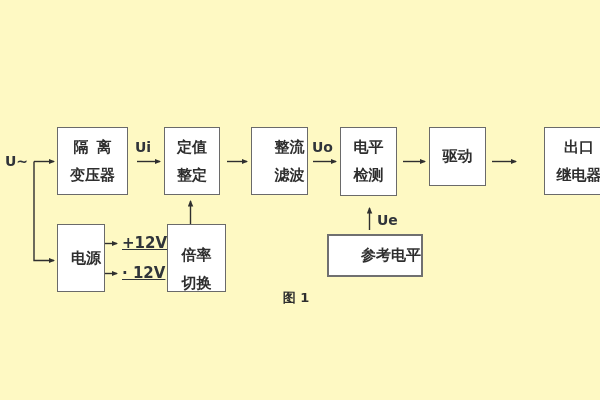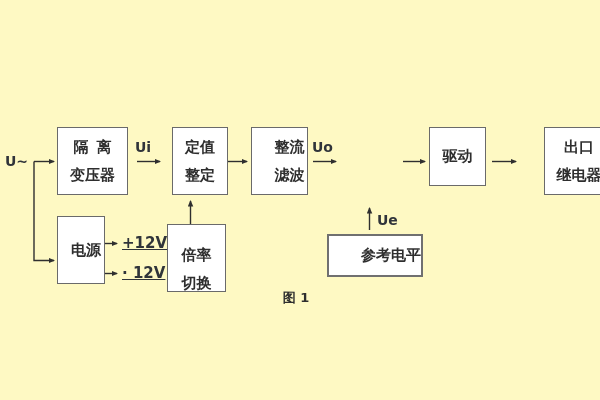--- a/index.html
+++ b/index.html
@@ -73,41 +73,45 @@
       <line x1="105" y1="243.5" x2="117" y2="243.5" marker-end="url(#ah)"></line>
       <line x1="105" y1="273.5" x2="117" y2="273.5" marker-end="url(#ah)"></line>
     </g>
   </svg>
 
   <div class="block" style="left:57px; top:127px; width:71px; height:68px;">
     <span class="ln spread">隔离</span>
     <span class="ln">变压器</span>
   </div>
 
-  <div class="block" style="left:164px; top:127px; width:56px; height:68px;margin-left:8px;">
+  <div class="block" style="left:164px; top:127px; width:56px; height:68px;">
     <span class="ln">定值</span>
     <span class="ln">整定</span>
   </div>
 
   <div class="block" style="left:251px; top:127px; width:57px; height:68px;padding-left:20px;">
     <span class="ln">整流</span>
     <span class="ln">滤波</span>
   </div>
 
+  <div class="block" style="left:340px; top:127px; width:57px; height:69px;">
+    <span class="ln">电平</span>
+    <span class="ln">检测</span>
+  </div>
 
   <div class="block" style="left:429px; top:127px; width:57px; height:59px;">
     <span class="ln">驱动</span>
   </div>
 
   <div class="block" style="left:520px; top:127px; width:70px; height:68px;margin-left:24px;">
     <span class="ln">出口</span>
     <span class="ln">继电器</span>
   </div>
 
-  <div class="block" style="left:57px; top:216px; width:48px; height:68px;padding-left:10px;">
+  <div class="block" style="left:57px; top:224px; width:48px; height:68px;padding-left:10px;">
     <span class="ln">电源</span>
   </div>
 
   <div class="block" style="left:167px; top:224px; width:59px; height:68px;justify-content:flex-end;">
     <span class="ln">倍率</span>
     <span class="ln">切换</span>
   </div>
 
   <div class="block" id="ref-box" style="left:327px; top:234px; width:96px; height:43px;align-items:flex-end;">
     <span class="ln">参考电平</span>

